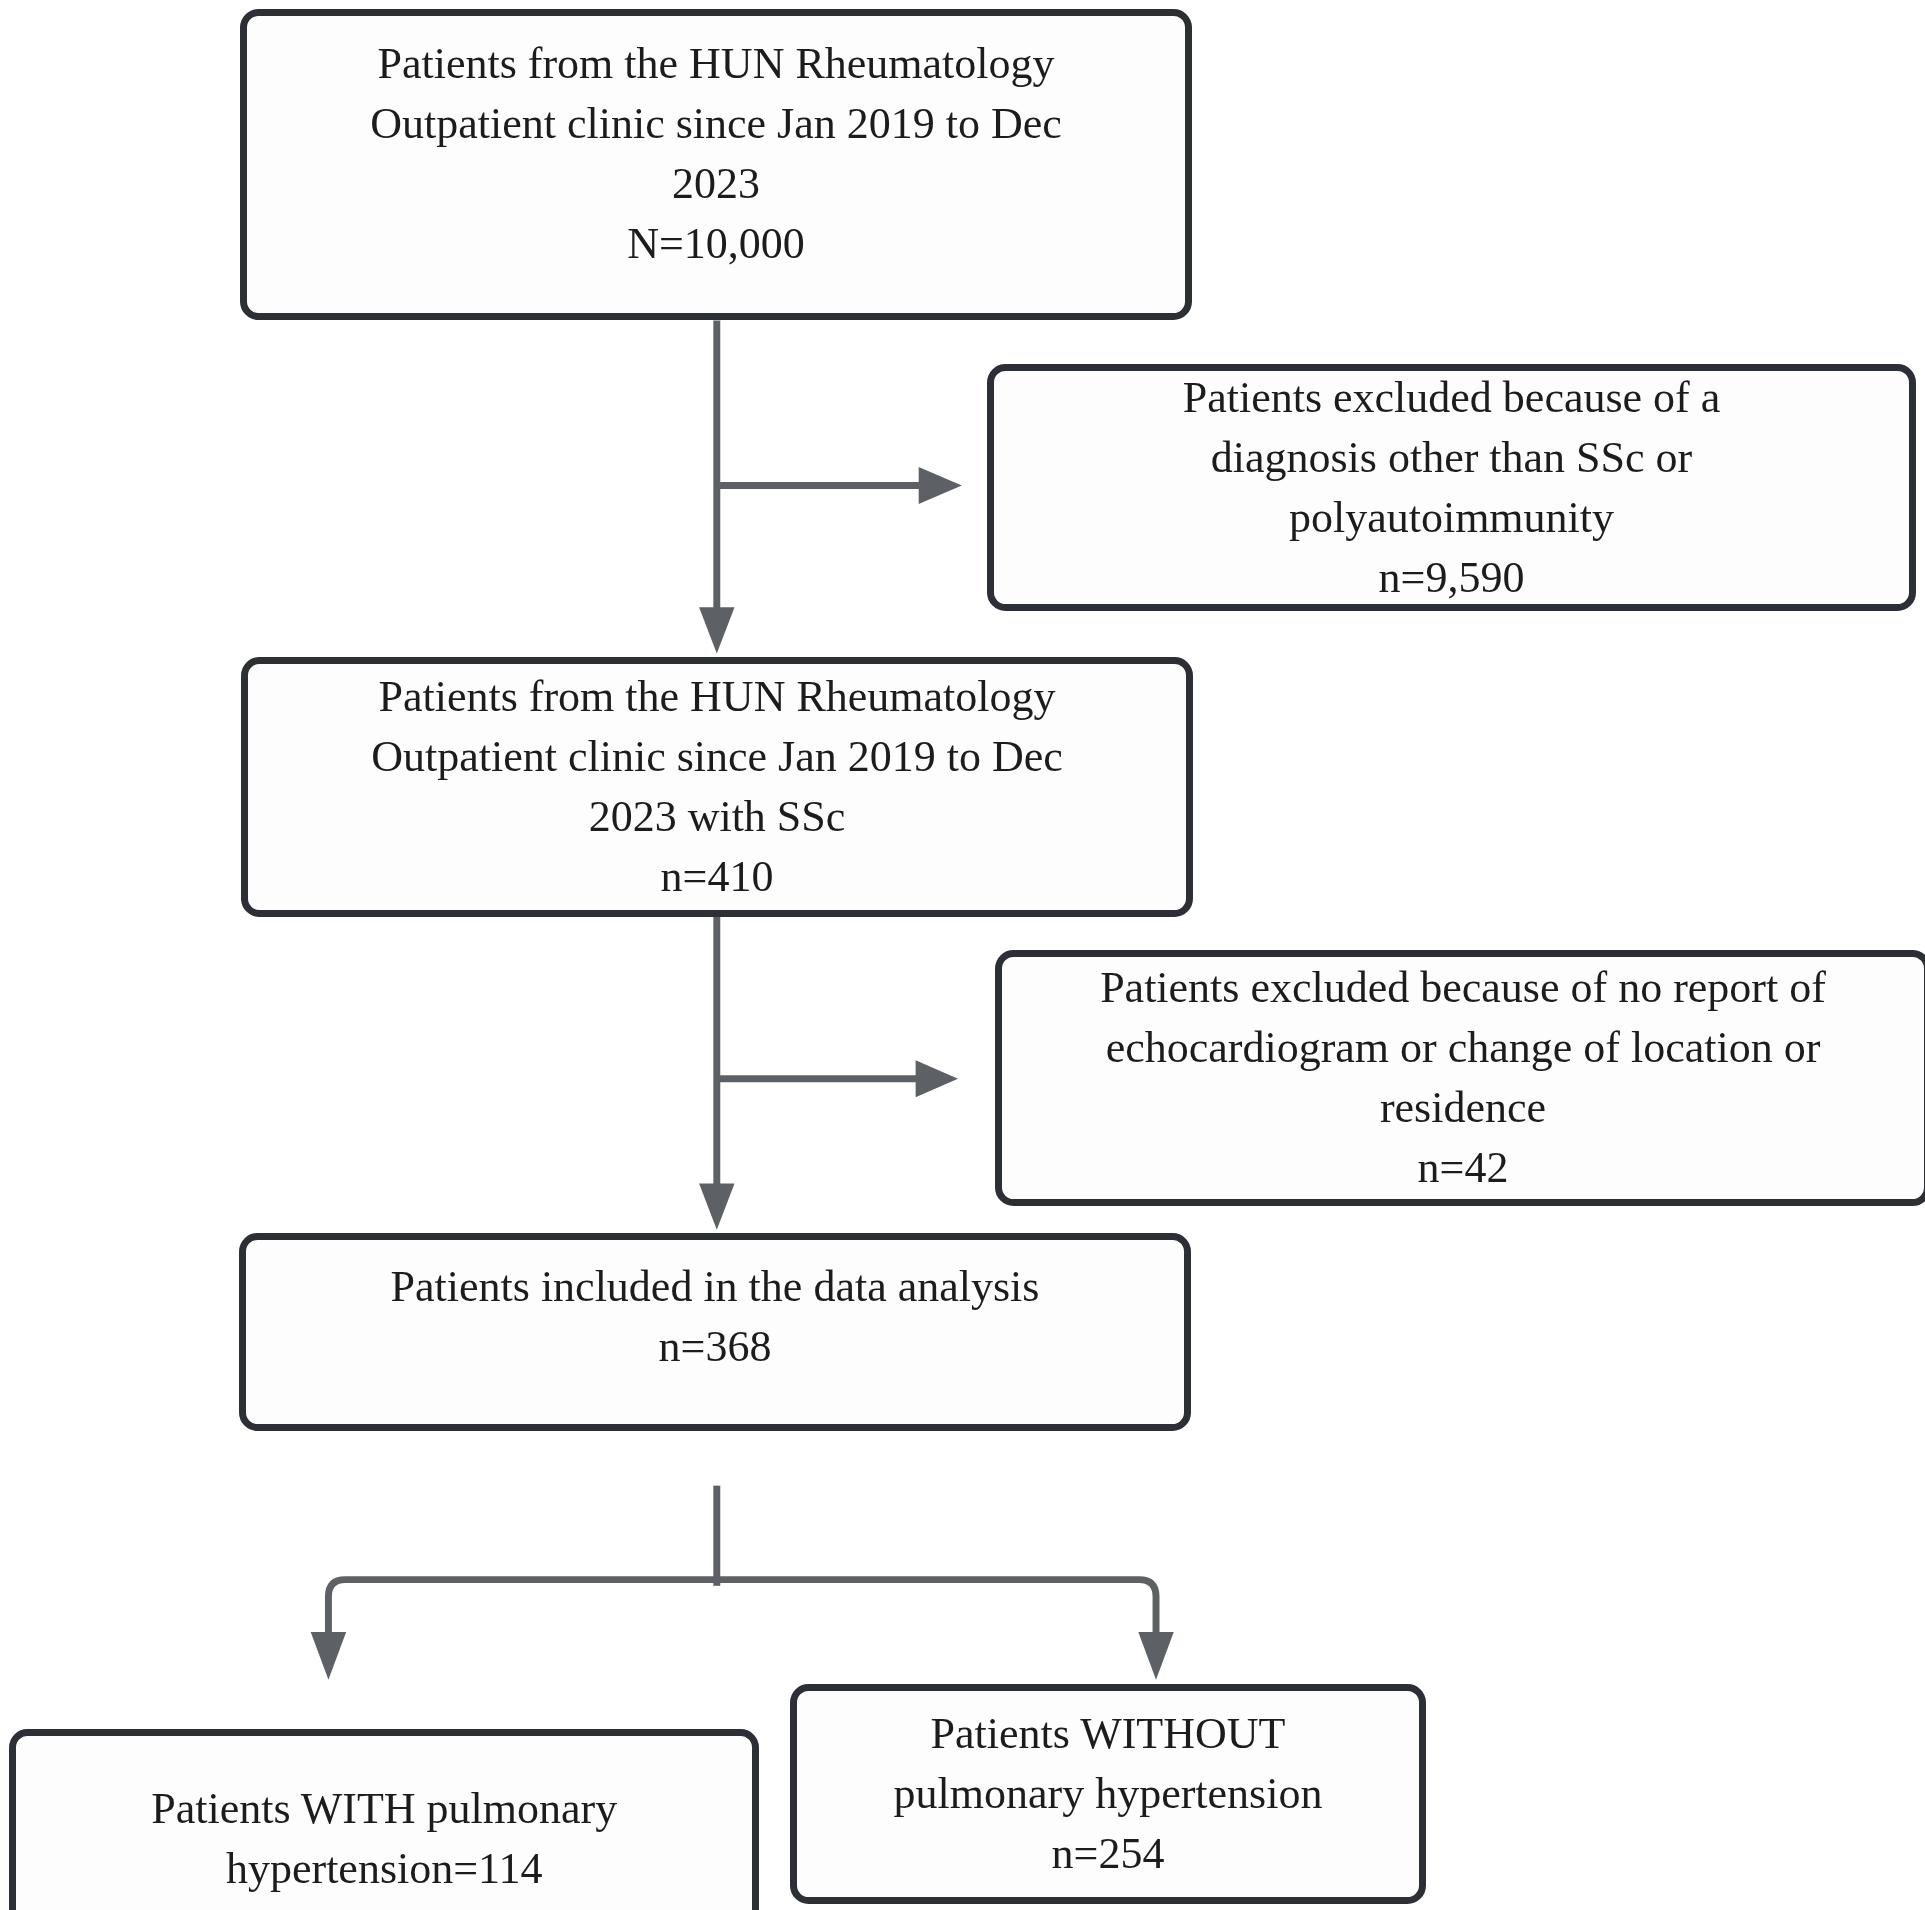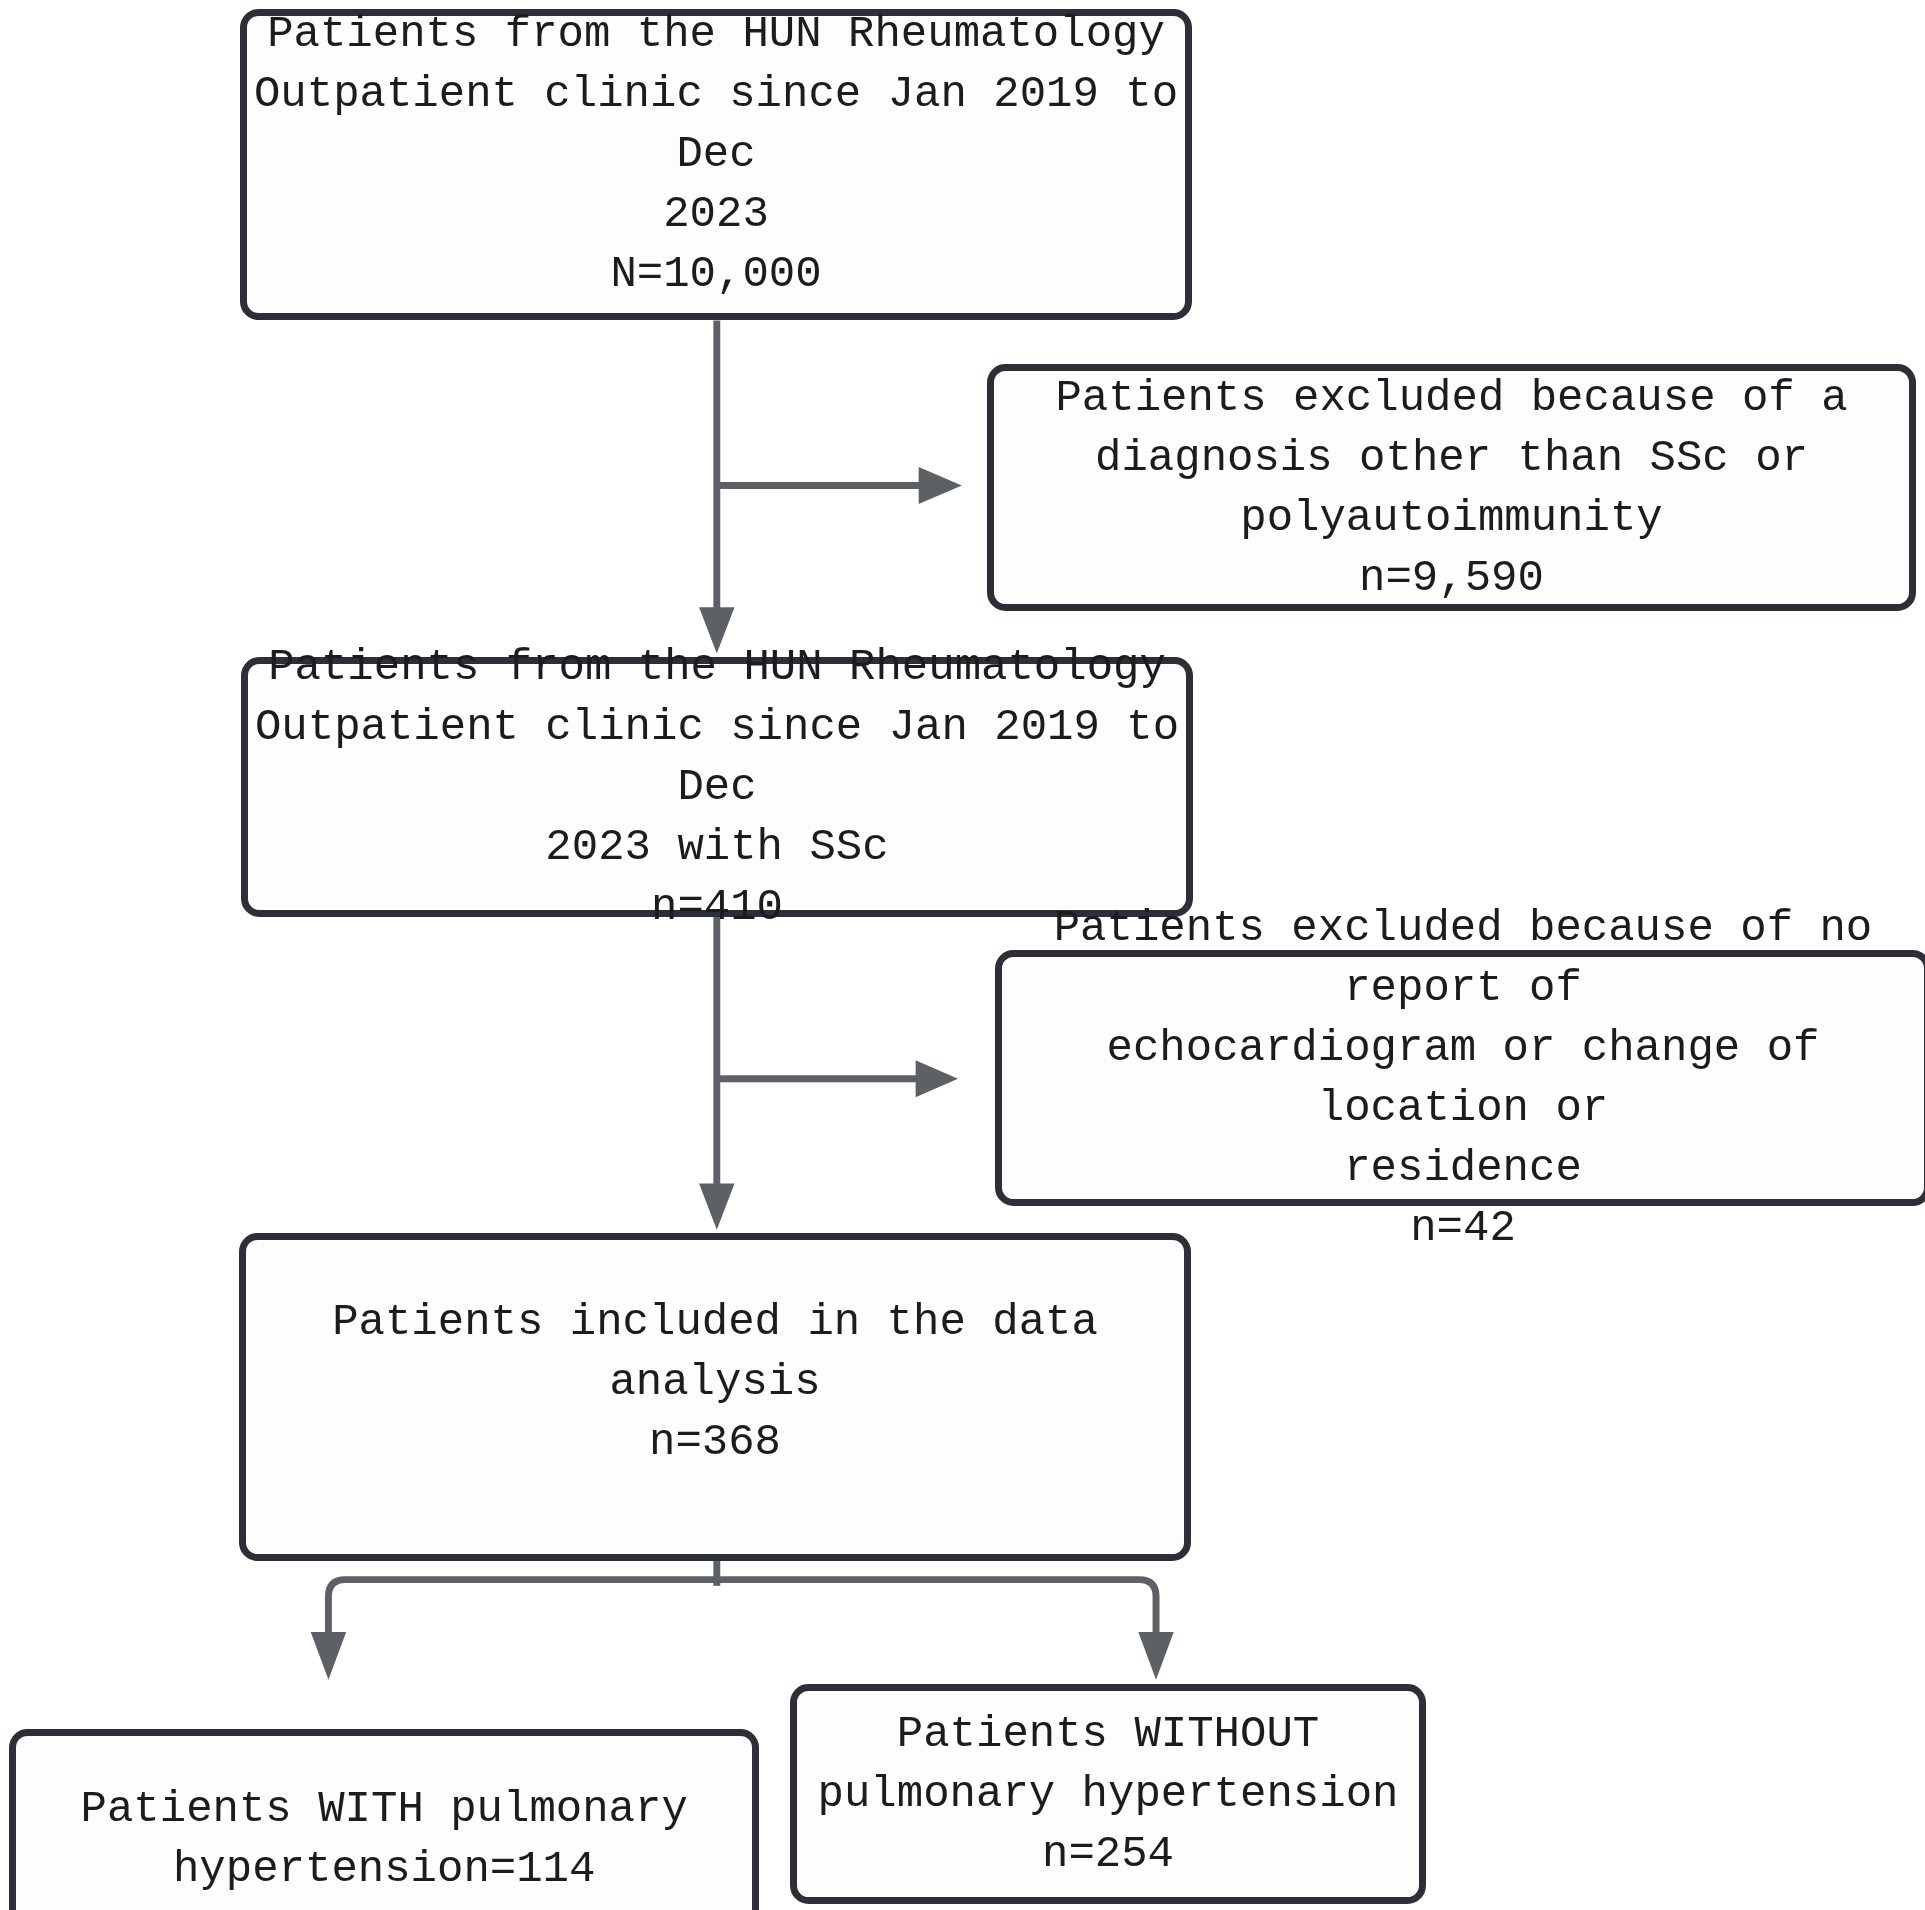--- a/index.html
+++ b/index.html
@@ -5,21 +5,21 @@
   html, body {
     margin: 0;
     padding: 0;
     background: var(--background, #ffffff);
   }
   .canvas {
     position: relative;
     width: 1926px;
     height: 1911px;
     background: var(--background, #ffffff);
-    font-family: Liberation Mono, monospace;
+    font-family: Liberation Serif, serif;
     color: var(--text, #1c1c1e);
     border-radius: 31px;
   }
   .connectors {
     position: absolute;
     left: 0;
     top: 0;
     width: 1926px;
     height: 1911px;
     pointer-events: none;
@@ -36,21 +36,21 @@
     text-align: center;
     white-space: pre-line;
     font-size: 44px;
     line-height: 60px;
     padding: 0 6.2px;
   }
   #box-source   { left: 240px;  top: 9.2px;   width: 952px; height: 311px; padding-bottom: 21.6px; }
   #box-excl1    { left: 963px; top: 364px;  width: 929px; height: 247px; margin-left: 24px; }
   #box-ssc      { left: 241px;  top: 657px;  width: 952px; height: 260px; }
   #box-excl2    { left: 959px; top: 950px; width: 936px; height: 256px; margin-left: 36px; }
-  #box-included { left: 239px;  top: 1233px; width: 952px; height: 328px; padding-bottom: 31px; }
+  #box-included { left: 239px;  top: 1233px; width: 952px; height: 198px; padding-bottom: 31px; }
   #box-with     { left: 9.2px;   top: 1729px; width: 750px;  height: 220px; }
   #box-without  { left: 790px; top: 1684px; width: 636px;  height: 220px; }
 </style>
 </head>
 <body>
 
 <div class="canvas">
 
   <svg class="connectors" viewBox="0 0 2499 2480">
 

